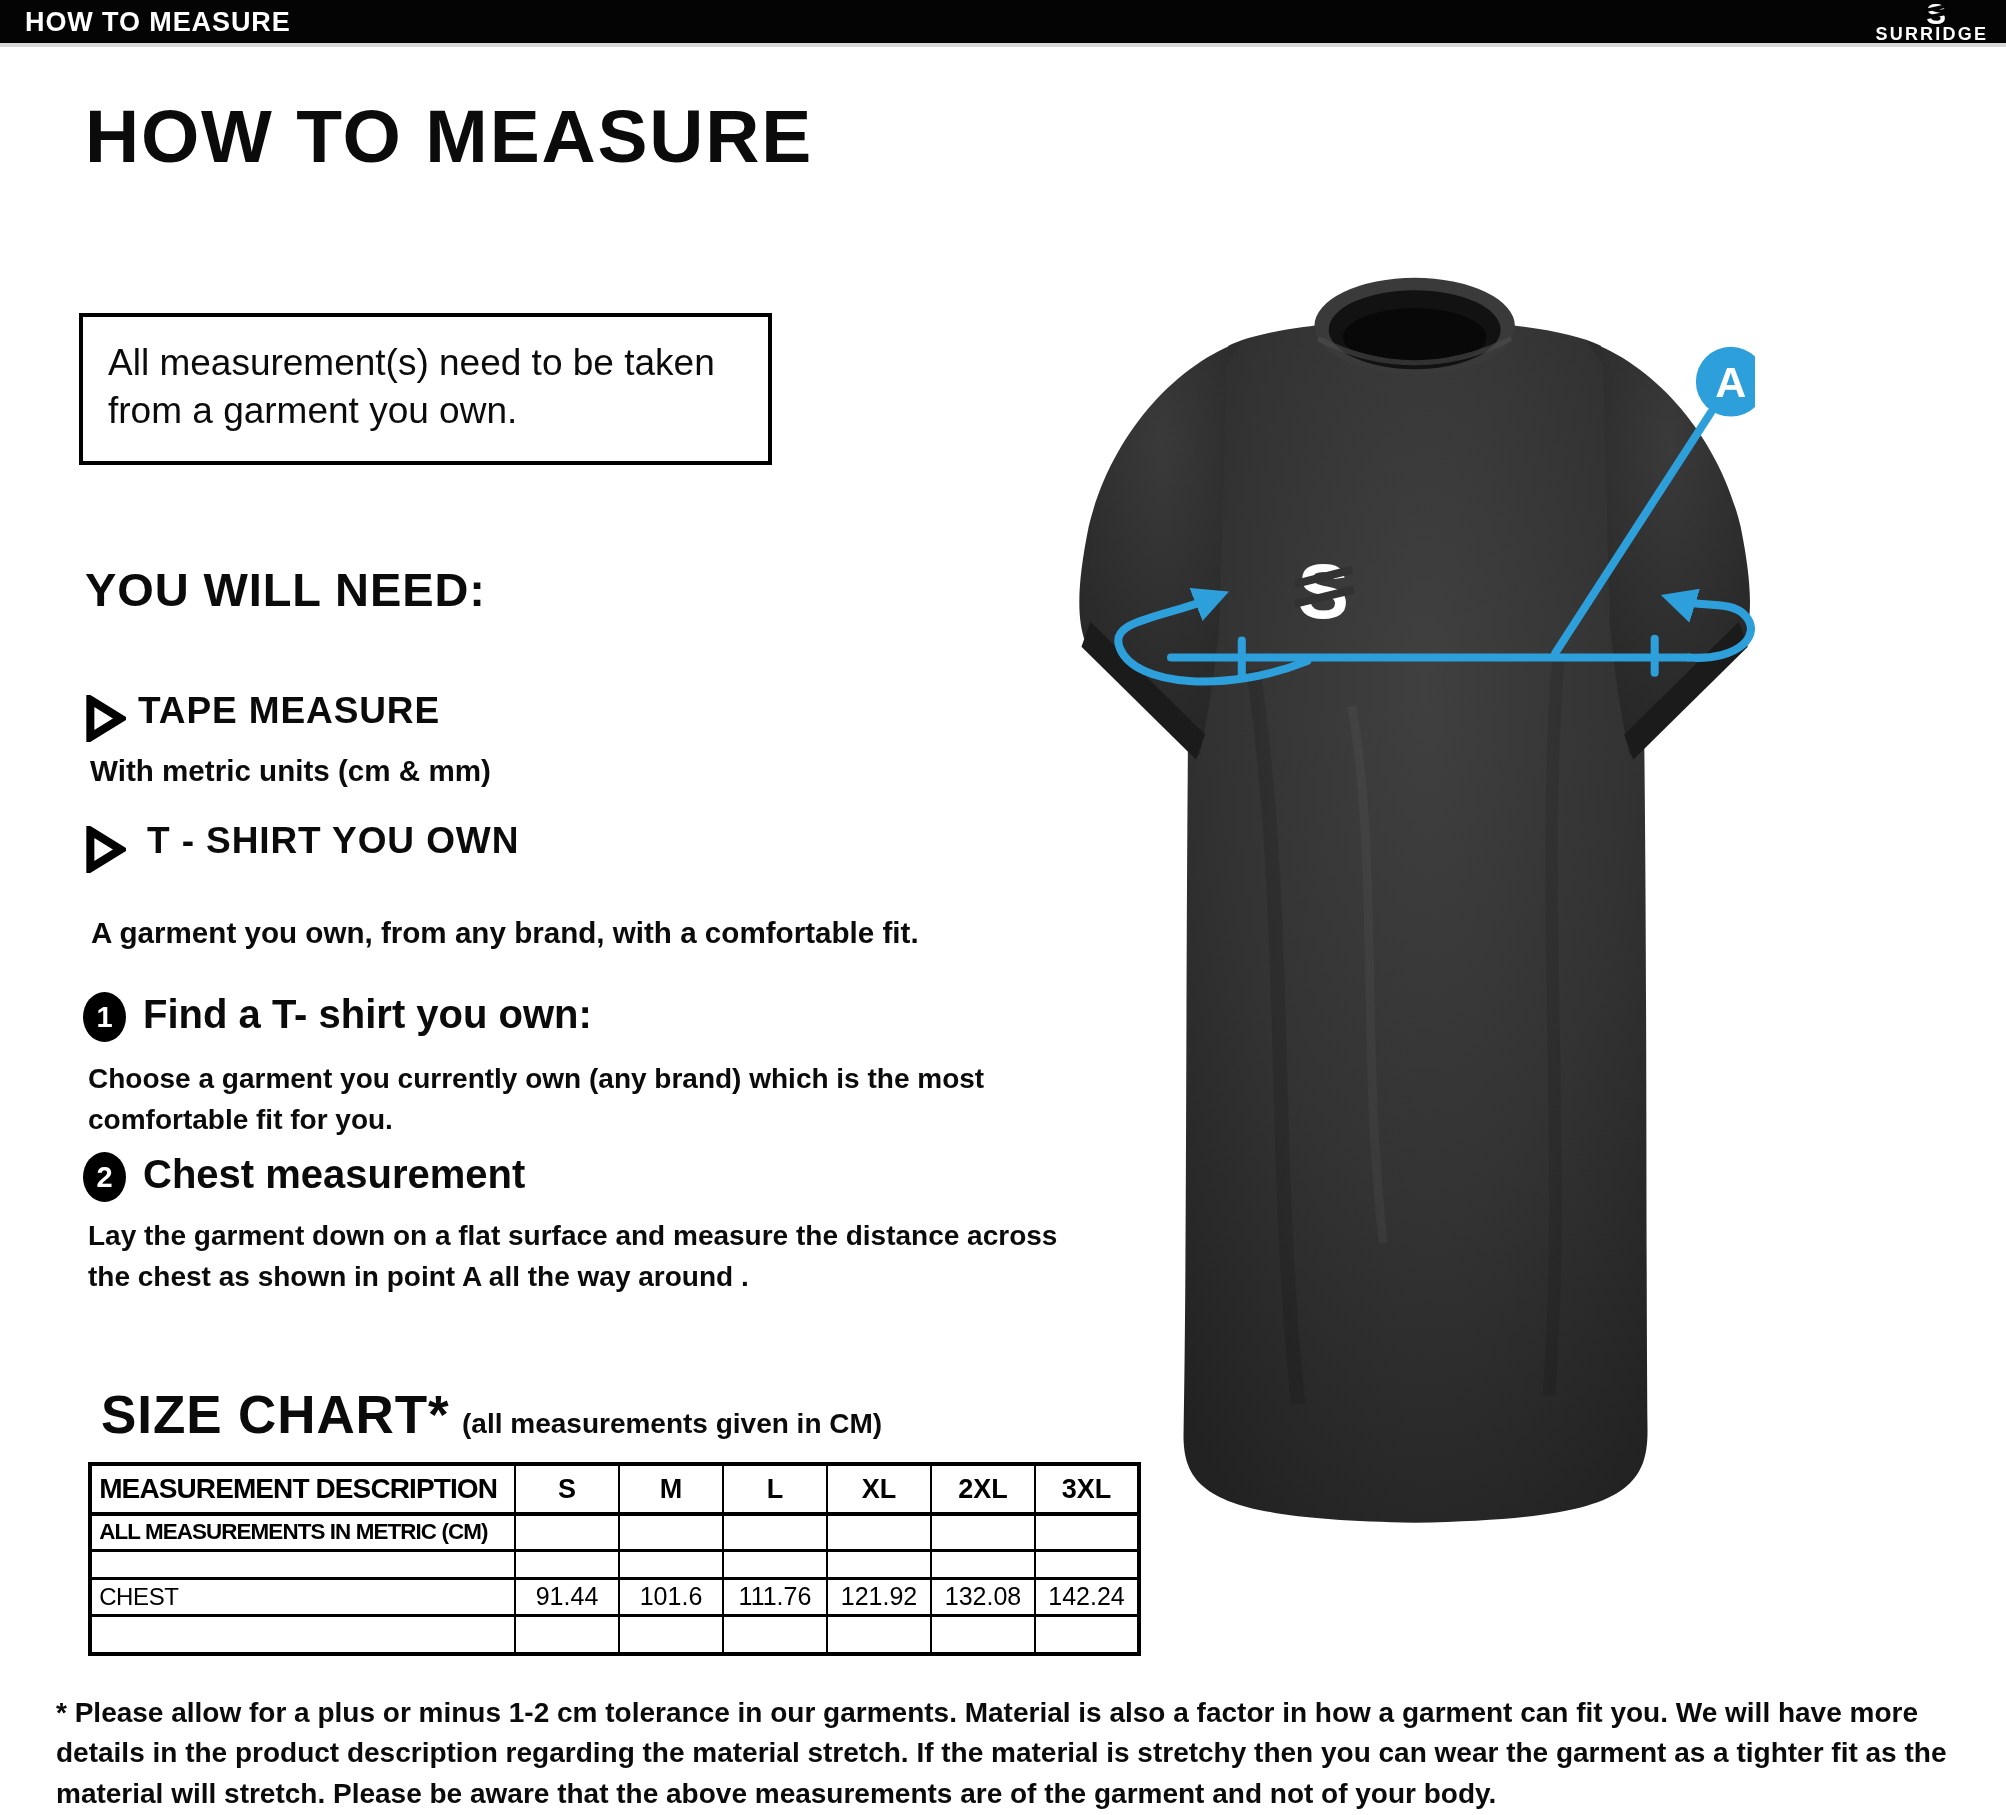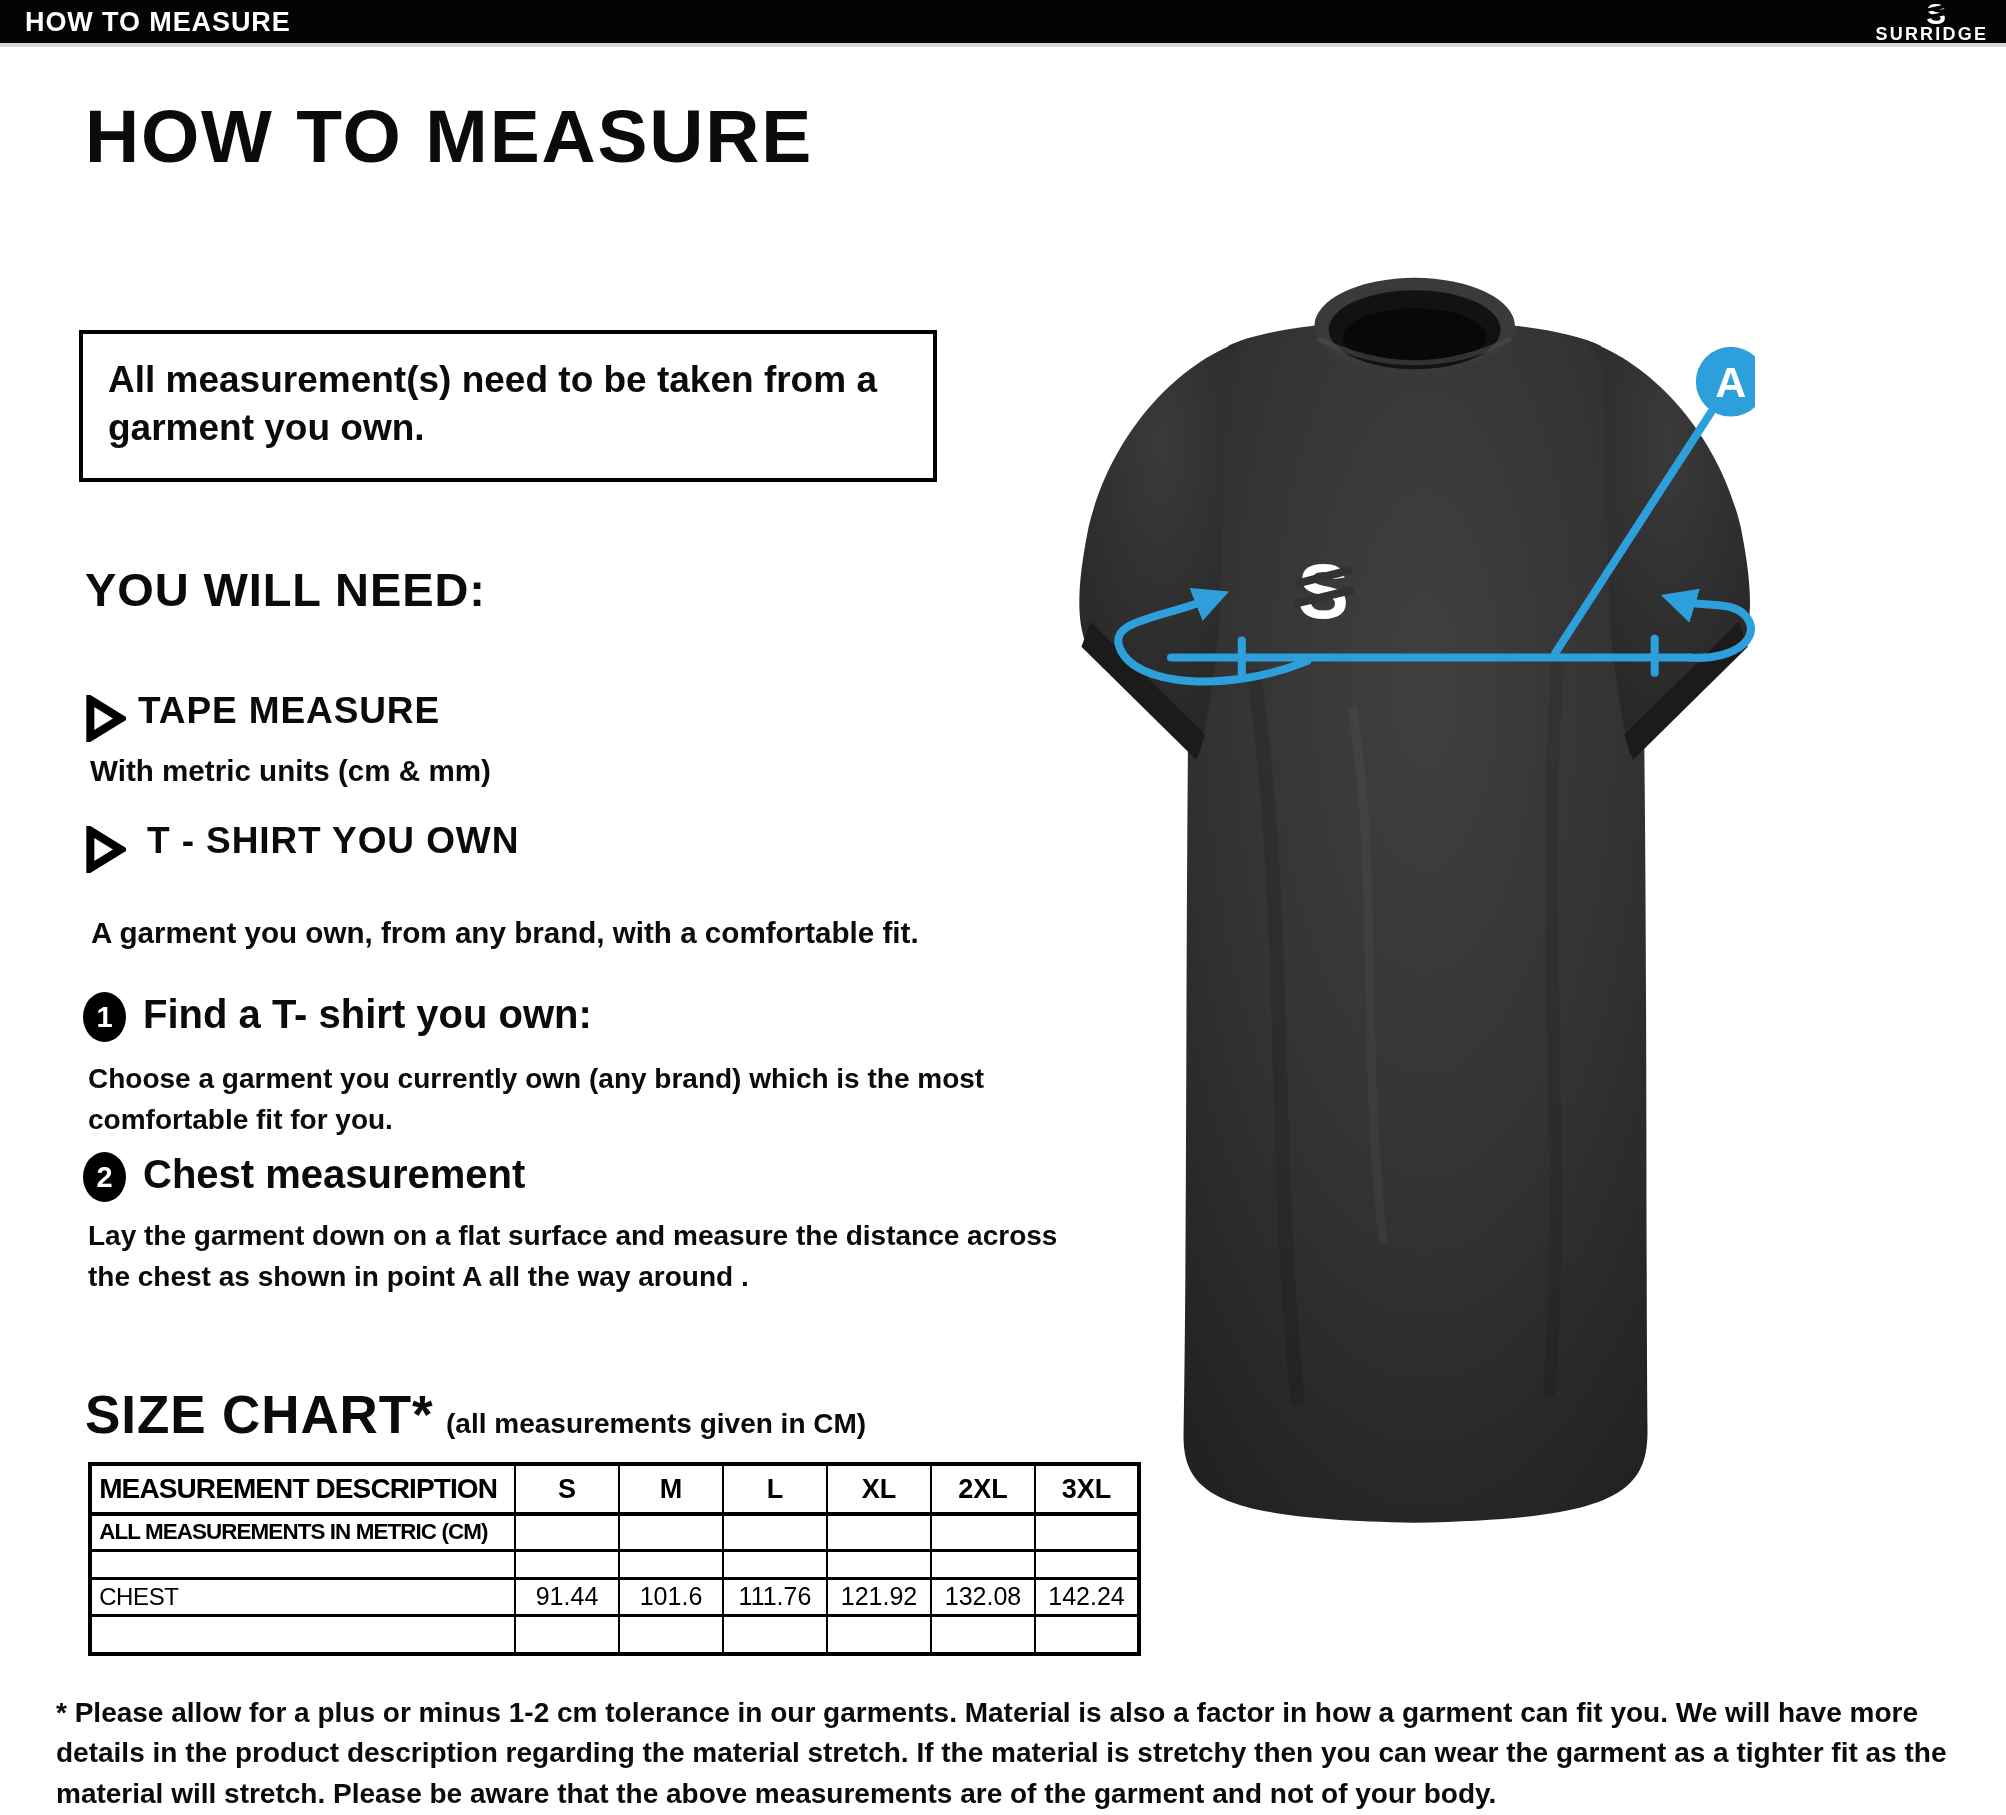--- a/index.html
+++ b/index.html
@@ -13,39 +13,39 @@
   .topbar-title { position:absolute; left:25px; top:50%; transform:translateY(-50%);
                   color:#fff; font-size:27px; font-weight:800; letter-spacing:0.9px; }
   .brand { position:absolute; right:12.5px; top:0; height:35px; width:170px; }
   .brand-s { position:absolute; right:43px; top:-0.9px; }
   .brand-word { position:absolute; right:5.4px; top:24px; color:#fff; font-size:18px;
                 font-weight:700; letter-spacing:2.2px; }
 
   
   .h1 { position:absolute; left:85px; top:93px; font-size:75px; font-weight:800;
         letter-spacing:1.8px; color:#0b0b0b; }
-  .notice-box { position:absolute; left:79px; top:330px; width:858px;
+  .notice-box { position:absolute; left:79px; top:313px; width:693px;
                 border:4.5px solid #000; padding:21.5px 25px 25px 25px;
-                font-size:37px; font-weight:700; line-height:1.32; color:#0b0b0b; }
+                font-size:37px; font-weight:400; line-height:1.32; color:#0b0b0b; }
   .ywn-heading { position:absolute; left:85px; top:562px; font-size:47px; font-weight:800;
                  letter-spacing:0.9px; color:#0b0b0b; }
 
   .tri-icon { position:absolute; left:85px; width:41px; height:47px; }
   .item-title { position:absolute; font-size:37px; font-weight:700; letter-spacing:0.9px; color:#0b0b0b; }
   .item-sub { position:absolute; font-size:29.6px; font-weight:700; color:#0b0b0b; }
 
   .step-badge { position:absolute; left:83px; width:43px; height:50px; background:#000;
                 border-radius:50%; color:#fff; display:flex; align-items:center;
                 justify-content:center; font-size:29px; font-weight:700; }
   .step-title { position:absolute; left:143px; font-size:40px; font-weight:800; color:#0b0b0b; }
   .step-desc { position:absolute; left:88px; font-size:28px; font-weight:700;
                line-height:1.45; color:#0b0b0b; }
 
   .sc-head { position:absolute; left:85px; top:1384px; display:flex; align-items:flex-end; }
-  .sc-title { font-size:53px; font-weight:800; letter-spacing:0.9px; color:#0b0b0b; }
+  .sc-title { font-size:53px; font-weight:800; letter-spacing:0.9px; color:#0b0b0b;margin-left:16px; }
   .sc-sub { font-size:28px; font-weight:700; margin-left:12.5px; padding-bottom:5.4px; color:#0b0b0b; }
 
   
   table.size { position:absolute; left:88px; top:1462px; border-collapse:collapse;
                border:4.5px solid #000; table-layout:fixed; width:1048px; }
   table.size td { border:2.7px solid #000; padding:0 7.2px; overflow:hidden; white-space:nowrap; }
   tr.r-header td { height:50px; border-bottom:4.5px solid #000; }
   tr.r-metric td { height:36px; border-bottom:3.6px solid #000; }
   tr.r-empty1 td { height:28px; border-bottom:3.6px solid #000; }
   tr.r-chest td { height:37px; border-bottom:3.6px solid #000; }

